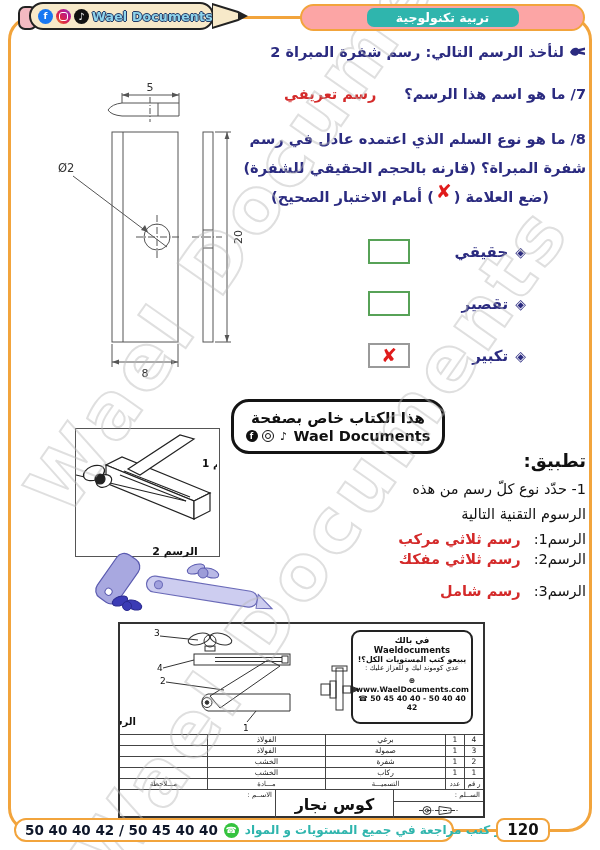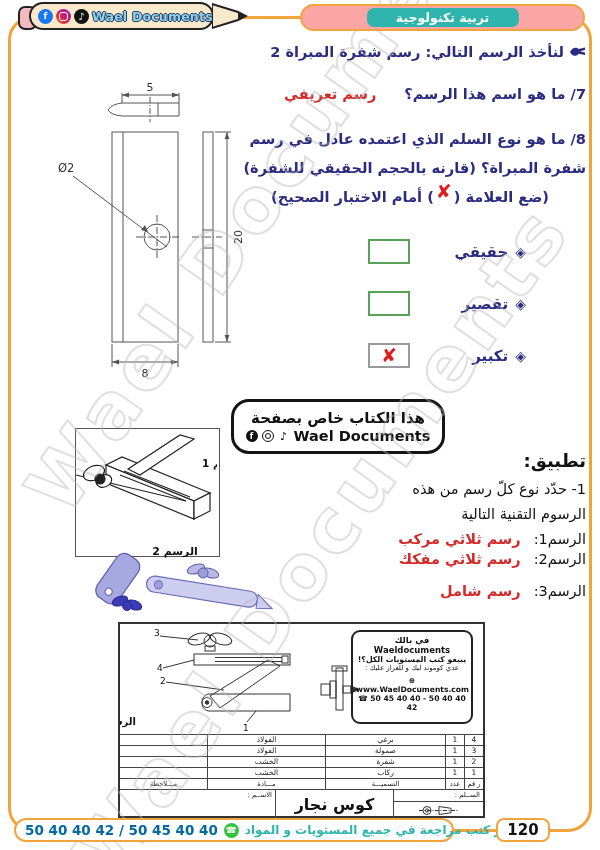--- a/index.html
+++ b/index.html
@@ -103,21 +103,21 @@
   .tcell:last-child{border-left:none;}
   .tb-lbl{font-size:6.8px;color:#222;text-align:right;padding:1px 3px 0 0;direction:rtl;}
   .tb-sym{position:absolute;left:0;right:0;bottom:0;height:16px;border-top:1px solid #444;
           display:flex;align-items:center;justify-content:center;}
   .tb-title{display:flex;align-items:center;justify-content:center;height:100%;
             font-size:16px;font-weight:bold;color:#111;direction:rtl;}
   
   .footer-pill{position:absolute;left:14px;top:818px;width:440px;height:24px;background:#fff;
                border:2.5px solid #f2a43c;border-radius:13px;display:flex;align-items:center;
                padding:0 9px;gap:6px;z-index:10;box-sizing:border-box;}
-  .foot-phones{direction:ltr;color:#0369a1;font-weight:bold;font-size:13.5px;white-space:nowrap;}
+  .foot-phones{direction:ltr;color:#0f172a;font-weight:bold;font-size:13.5px;white-space:nowrap;}
   .wa-icon{width:15px;height:15px;border-radius:50%;background:#35c33f;color:#fff;font-size:9px;
            display:inline-flex;align-items:center;justify-content:center;flex:0 0 auto;}
   .foot-text{color:#2fb5ad;font-weight:bold;font-size:12px;direction:rtl;white-space:nowrap;}
   .page-num{position:absolute;left:496px;top:818px;width:54px;height:24px;background:#fff;
             border:2.5px solid #f2a43c;border-radius:8px;display:flex;align-items:center;
             justify-content:center;font-size:15px;font-weight:bold;color:#111;z-index:10;box-sizing:border-box;}
 </style>
 </head>
 <body>
 

